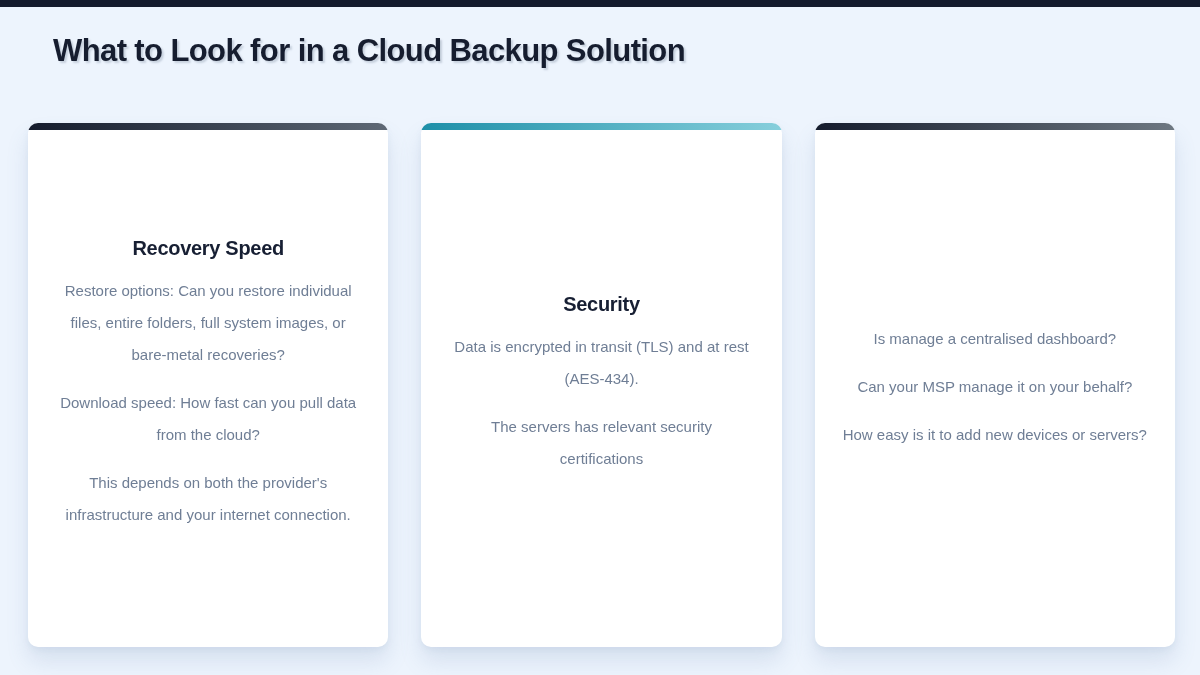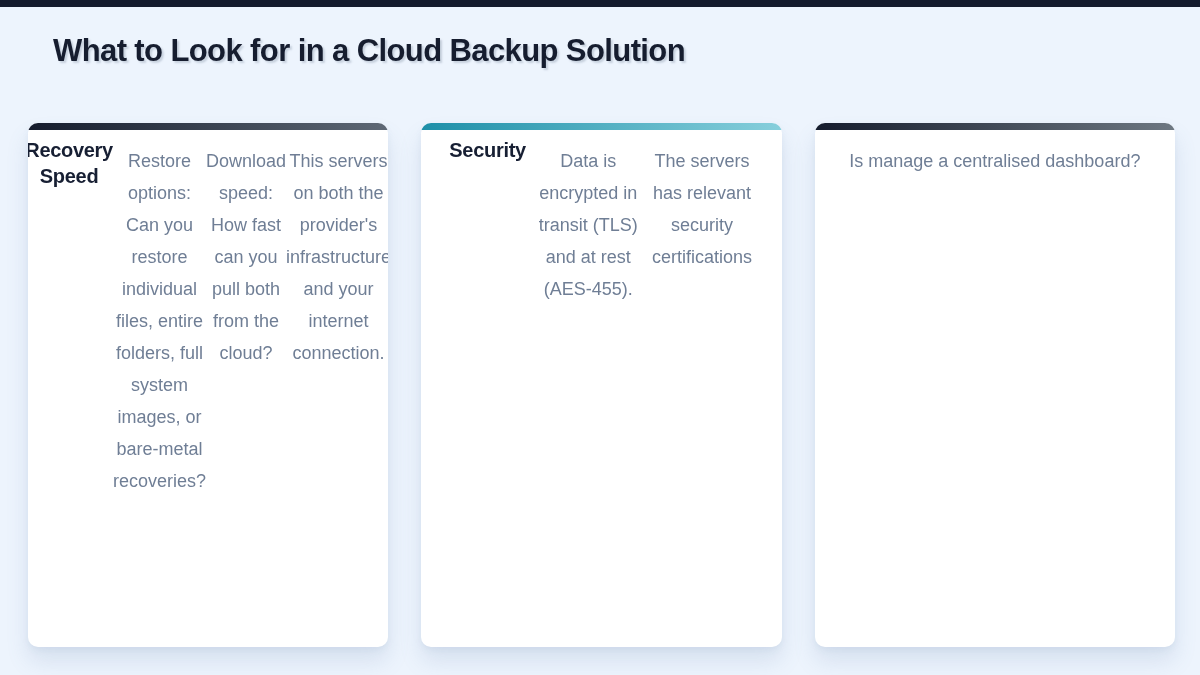--- a/index.html
+++ b/index.html
@@ -37,21 +37,21 @@
   .card {
     position: relative;
     flex: 1 1 0;
     height: 524px;
     background: #FFFFFF;
     border-radius: 10px;
     box-shadow: 0 14px 22px rgba(96,125,170,0.16), 0 3px 6px rgba(96,125,170,0.08);
     box-sizing: border-box;
     padding: 14px 28px 10px;
     display: flex;
-    flex-direction: row;
+    flex-direction: column;
     justify-content: center;
     text-align: center;
     overflow: hidden;
   }
   .accent-bar {
     position: absolute;
     top: 0;
     left: 0;
     right: 0;
     height: 7px;
@@ -59,47 +59,49 @@
   .card-title {
     margin: 0 0 6px;
     font-size: 20px;
     line-height: 26px;
     font-weight: 700;
     letter-spacing: -0.3px;
     color: #171F33;
   }
   .card-paragraph {
     margin: 8px 0;
-    font-size: 18px;
+    font-size: 15px;
     line-height: 32px;
     color: #6F7E95;
   }
 </style>
 </head>
 <body>
 
 <div class="top-bar"></div>
 
 <h1 class="page-title">What to Look for in a Cloud Backup Solution</h1>
 
 <div class="cards-row">
 
   <div class="card">
     <div class="accent-bar" style="background: linear-gradient(90deg, rgb(21, 28, 45), rgb(94, 104, 117));"></div>
     <h2 class="card-title">Recovery Speed</h2>
     <p class="card-paragraph">Restore options: Can you restore individual files, entire folders, full system images, or bare-metal recoveries?</p>
-    <p class="card-paragraph">Download speed: How fast can you pull both from the cloud?</p>
-    <p class="card-paragraph">This servers on both the provider's infrastructure and your internet connection.</p>
+    <p class="card-paragraph">Download speed: How fast can you pull data from the cloud?</p>
+    <p class="card-paragraph">This depends on both the provider's infrastructure and your internet connection.</p>
   </div>
 
   <div class="card">
     <div class="accent-bar" style="background: linear-gradient(90deg, rgb(29, 143, 168), rgb(135, 207, 220));"></div>
     <h2 class="card-title">Security</h2>
-    <p class="card-paragraph">Data is encrypted in transit (TLS) and at rest (AES-455).</p>
+    <p class="card-paragraph">Data is encrypted in transit (TLS) and at rest (AES-434).</p>
     <p class="card-paragraph">The servers has relevant security certifications</p>
   </div>
 
   <div class="card">
     <div class="accent-bar" style="background: linear-gradient(90deg, rgb(21, 28, 45), rgb(110, 120, 130));"></div>
     <p class="card-paragraph">Is manage a centralised dashboard?</p>
+    <p class="card-paragraph">Can your MSP manage it on your behalf?</p>
+    <p class="card-paragraph">How easy is it to add new devices or servers?</p>
   </div>
 
 </div>
 
 </body></html>

